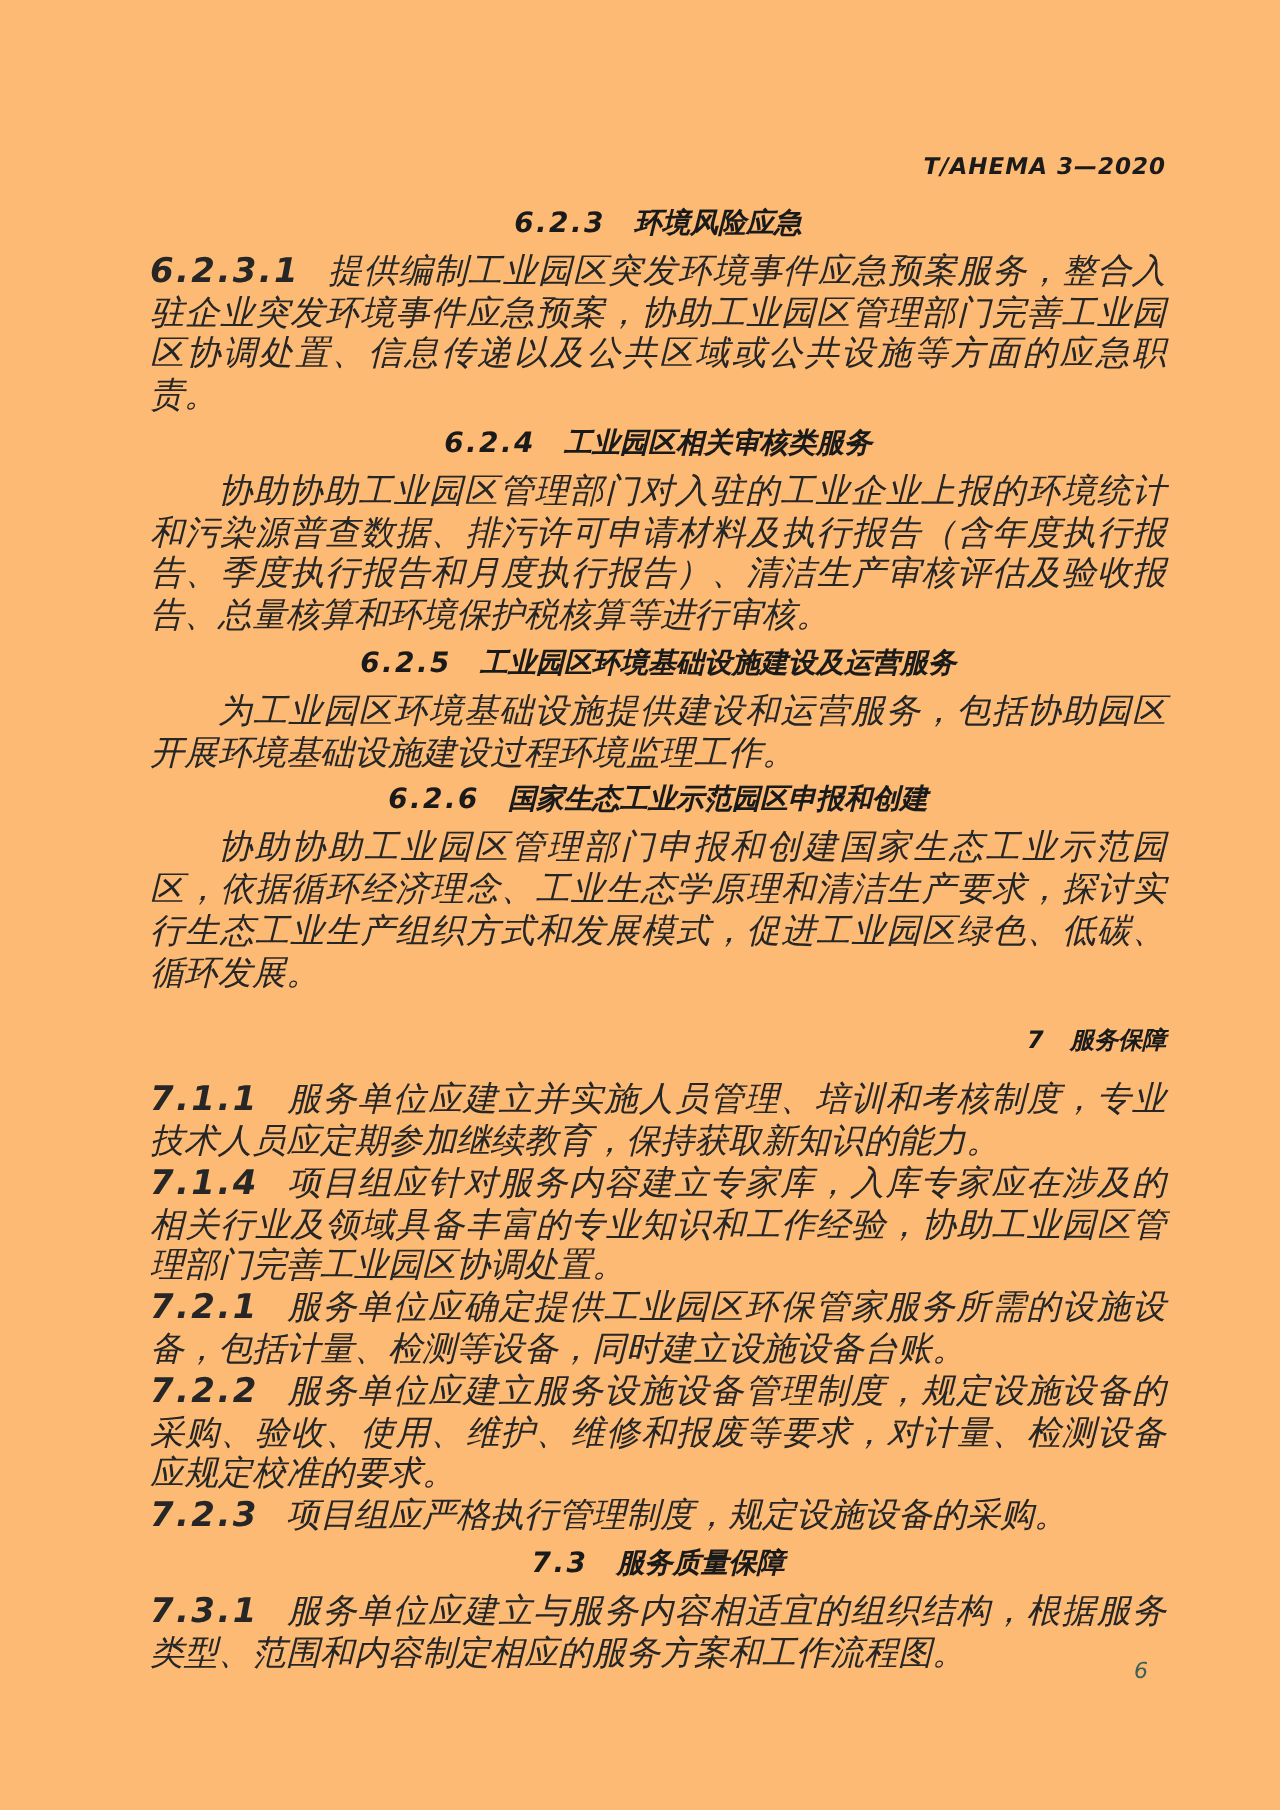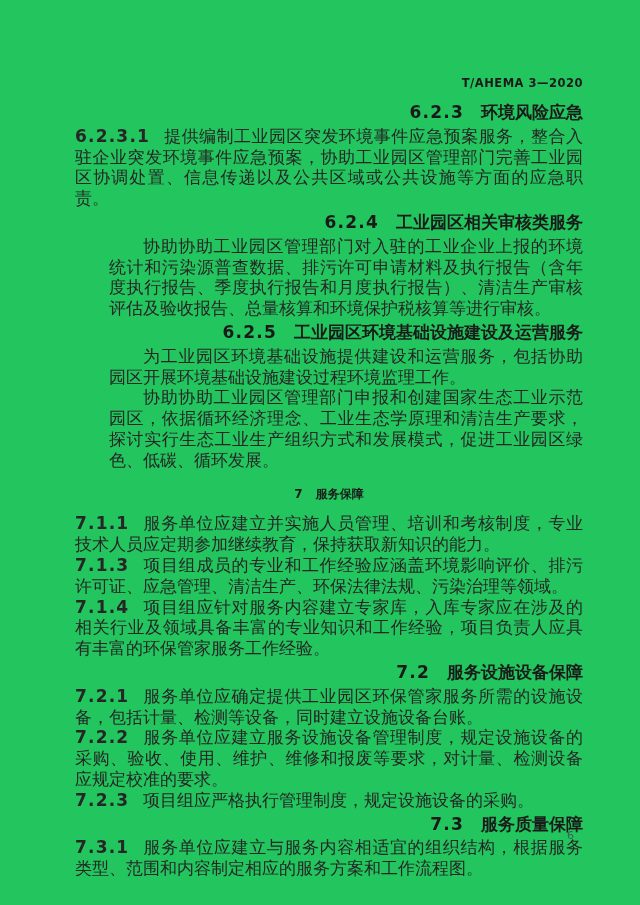--- a/index.html
+++ b/index.html
@@ -7,21 +7,22 @@
   body {
     background: #ffffff;
     font-family: "DejaVu Sans", "Liberation Sans", sans-serif;
     color: #262626;
     position: relative;
     overflow: hidden;
   }
   .page {
     position: absolute;
     inset: 0;
-    background: #22c55e;
+    background: #fdba74;
+    font-style: italic;
   }
   .doc-header {
     position: absolute;
     top: 76px;
     right: 57px;
     font-size: 11.5px;
     font-weight: bold;
     letter-spacing: 0.5px;
     color: #1b1b1b;
   }
@@ -32,46 +33,45 @@
     width: 508px;
   }
   .doc-body p {
     font-size: 17px;
     line-height: 20.8px;
     text-align: justify;
     color: #262626;
   }
   p.heading {
     font-weight: bold;
-    font-size: 17px;
+    font-size: 14px;
     color: #1a1a1a;
     margin: 3px 0 3px;
-    text-align: right;
+    text-align: center;
   }
   p.chapter {
     font-weight: bold;
     font-size: 12px;
     color: #1a1a1a;
     margin: 13px 0 9px;
-    text-align: center;
+    text-align: right;
   }
   p.clause .num {
     font-weight: bold;
     letter-spacing: 1.2px;
     margin-right: 0.8em;
     white-space: nowrap;
   }
   p.heading .num, p.chapter .num {
     letter-spacing: 1.2px;
     margin-right: 1em;
     white-space: nowrap;
   }
   p.para {
     text-indent: 2em;
-    margin-left: 34px;
   }
   .page-number {
     position: absolute;
     top: 829px;
     right: 66px;
     font-size: 11px;
     color: #3d6057;
   }
 </style>
 </head>
@@ -81,26 +81,25 @@
 
   <div class="doc-header">T/AHEMA 3—2020</div>
 
   <div class="doc-body">
       <p class="heading"><span class="num">6.2.3</span><span class="txt">环境风险应急</span></p>
       <p class="clause"><span class="num">6.2.3.1</span><span class="txt">提供编制工业园区突发环境事件应急预案服务，整合入驻企业突发环境事件应急预案，协助工业园区管理部门完善工业园区协调处置、信息传递以及公共区域或公共设施等方面的应急职责。</span></p>
       <p class="heading"><span class="num">6.2.4</span><span class="txt">工业园区相关审核类服务</span></p>
       <p class="para"><span class="txt">协助协助工业园区管理部门对入驻的工业企业上报的环境统计和污染源普查数据、排污许可申请材料及执行报告（含年度执行报告、季度执行报告和月度执行报告）、清洁生产审核评估及验收报告、总量核算和环境保护税核算等进行审核。</span></p>
       <p class="heading"><span class="num">6.2.5</span><span class="txt">工业园区环境基础设施建设及运营服务</span></p>
       <p class="para"><span class="txt">为工业园区环境基础设施提供建设和运营服务，包括协助园区开展环境基础设施建设过程环境监理工作。</span></p>
+      <p class="heading"><span class="num">6.2.6</span><span class="txt">国家生态工业示范园区申报和创建</span></p>
       <p class="para"><span class="txt">协助协助工业园区管理部门申报和创建国家生态工业示范园区，依据循环经济理念、工业生态学原理和清洁生产要求，探讨实行生态工业生产组织方式和发展模式，促进工业园区绿色、低碳、循环发展。</span></p>
       <p class="chapter"><span class="num">7</span><span class="txt">服务保障</span></p>
       <p class="clause"><span class="num">7.1.1</span><span class="txt">服务单位应建立并实施人员管理、培训和考核制度，专业技术人员应定期参加继续教育，保持获取新知识的能力。</span></p>
-      <p class="clause"><span class="num">7.1.3</span><span class="txt">项目组成员的专业和工作经验应涵盖环境影响评价、排污许可证、应急管理、清洁生产、环保法律法规、污染治理等领域。</span></p>
-      <p class="clause"><span class="num">7.1.4</span><span class="txt">项目组应针对服务内容建立专家库，入库专家应在涉及的相关行业及领域具备丰富的专业知识和工作经验，项目负责人应具有丰富的环保管家服务工作经验。</span></p>
-      <p class="heading"><span class="num">7.2</span><span class="txt">服务设施设备保障</span></p>
+      <p class="clause"><span class="num">7.1.4</span><span class="txt">项目组应针对服务内容建立专家库，入库专家应在涉及的相关行业及领域具备丰富的专业知识和工作经验，协助工业园区管理部门完善工业园区协调处置。</span></p>
       <p class="clause"><span class="num">7.2.1</span><span class="txt">服务单位应确定提供工业园区环保管家服务所需的设施设备，包括计量、检测等设备，同时建立设施设备台账。</span></p>
       <p class="clause"><span class="num">7.2.2</span><span class="txt">服务单位应建立服务设施设备管理制度，规定设施设备的采购、验收、使用、维护、维修和报废等要求，对计量、检测设备应规定校准的要求。</span></p>
       <p class="clause"><span class="num">7.2.3</span><span class="txt">项目组应严格执行管理制度，规定设施设备的采购。</span></p>
       <p class="heading"><span class="num">7.3</span><span class="txt">服务质量保障</span></p>
       <p class="clause"><span class="num">7.3.1</span><span class="txt">服务单位应建立与服务内容相适宜的组织结构，根据服务类型、范围和内容制定相应的服务方案和工作流程图。</span></p>
     </div>
 
   <div class="page-number">6</div>
 
 </div>

